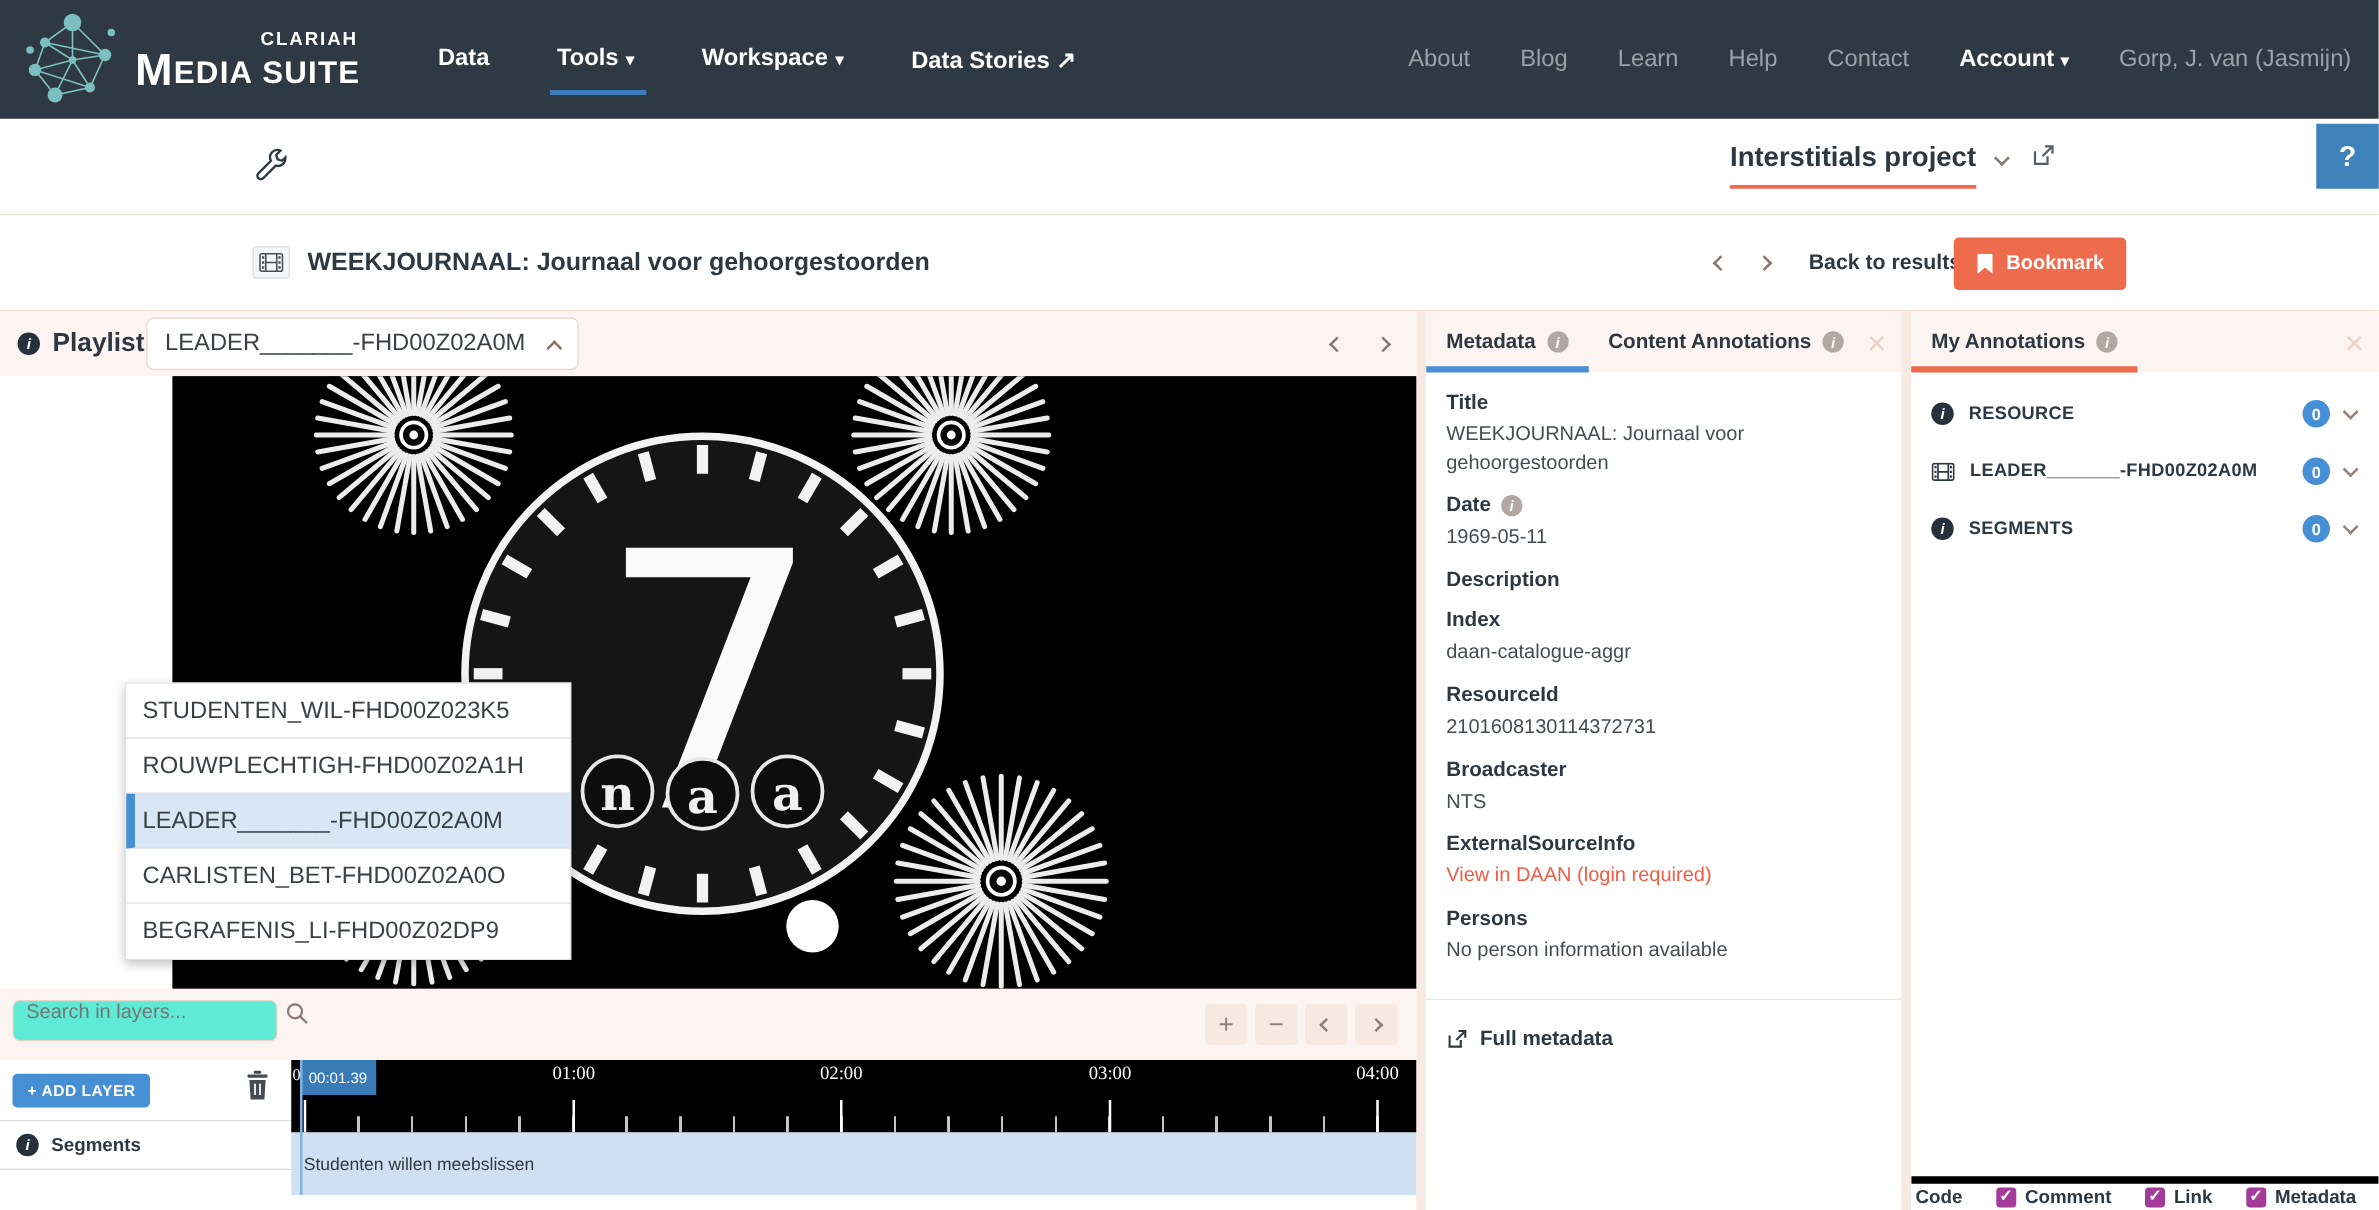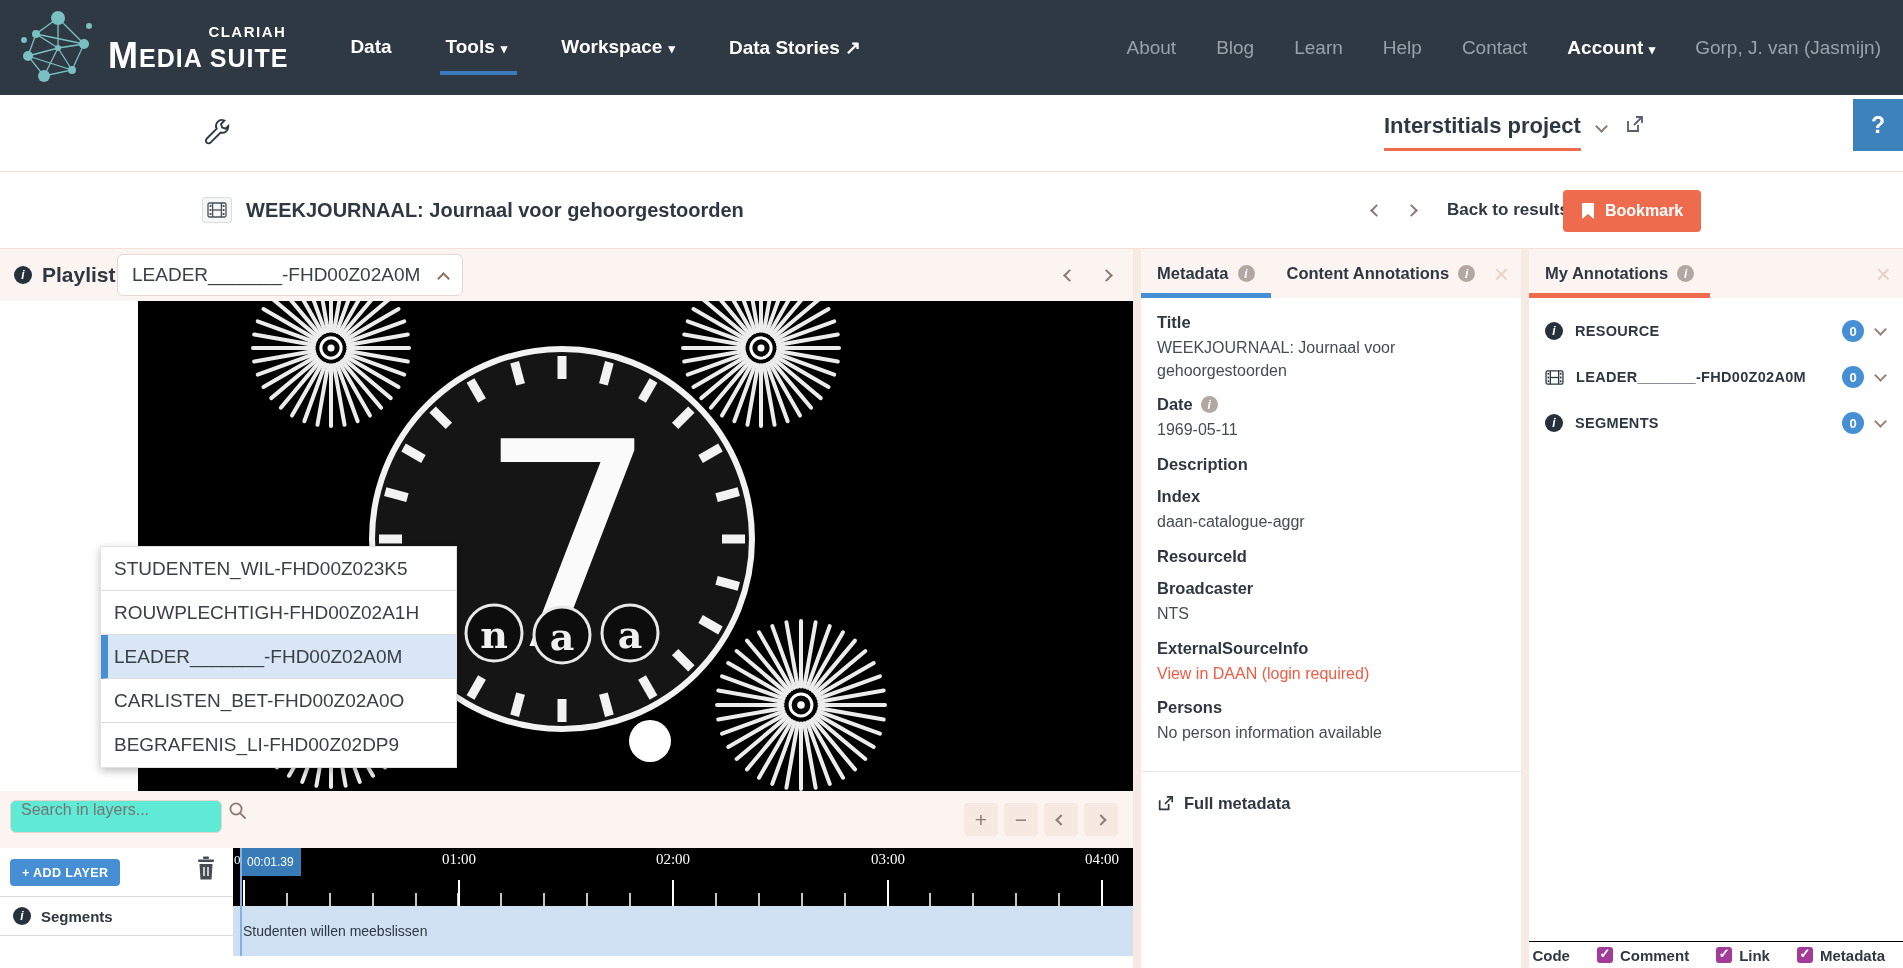--- a/index.html
+++ b/index.html
@@ -125,21 +125,21 @@
   .m-value { font-size:16px; color:#454c52; margin-top:5px; line-height:1.42; }
   .m-link { color:#ef5b43; cursor:pointer; }
   .full-meta { border-top:1px solid #e5e5e5; margin:26px -16px 0 -16px; padding:22px 16px 0 16px;
     display:flex; align-items:center; gap:10px; font-size:16.5px; font-weight:bold; cursor:pointer;text-align:center; }
 
   .anno-row { display:flex; align-items:center; gap:12px; height:46px; }
   .anno-label { font-size:14.5px; font-weight:bold; letter-spacing:.3px; flex:1; white-space:nowrap; }
   .badge { width:22px; height:22px; border-radius:50%; background:#478fd4; color:#fff; font-size:13px; font-weight:bold;
     display:flex; align-items:center; justify-content:center; flex:0 0 auto; }
   .anno-row .chev { color:#9b8277; margin-right:2px; }
-  .anno-footer { margin-top:auto; border-top:1px solid #000000; height:27px; display:flex; align-items:center;
+  .anno-footer { margin-top:auto; border-top:6px solid #000000; height:27px; display:flex; align-items:center;
     justify-content:flex-end; gap:27px; padding-right:18px; margin-left:-16px; margin-right:-16px; background:#fff; }
   .filter-item { display:flex; align-items:center; gap:7px; font-size:15px; font-weight:bold; cursor:pointer; }
   .cb { width:16px; height:16px; background:#a23c98; border-radius:3px; position:relative; }
   .cb::after { content:"✓"; position:absolute; left:2.5px; top:-1px; color:#fff; font-size:13px; font-weight:bold; }
 
   svg { display:block; }
 </style>
 </head>
 <body>
 
@@ -548,20 +548,21 @@
       <div class="m-label">
           <span>Description</span>
         </div>
       <div class="m-label">
           <span>Index</span>
         </div>
       <div class="m-value">daan-catalogue-aggr</div>
       <div class="m-label">
           <span>ResourceId</span>
         </div>
+      <div class="m-value">2101608130114372731</div>
       <div class="m-label">
           <span>Broadcaster</span>
         </div>
       <div class="m-value">NTS</div>
       <div class="m-label">
           <span>ExternalSourceInfo</span>
         </div>
       <div class="m-value m-link">View in DAAN (login required)</div>
       <div class="m-label">
           <span>Persons</span>

